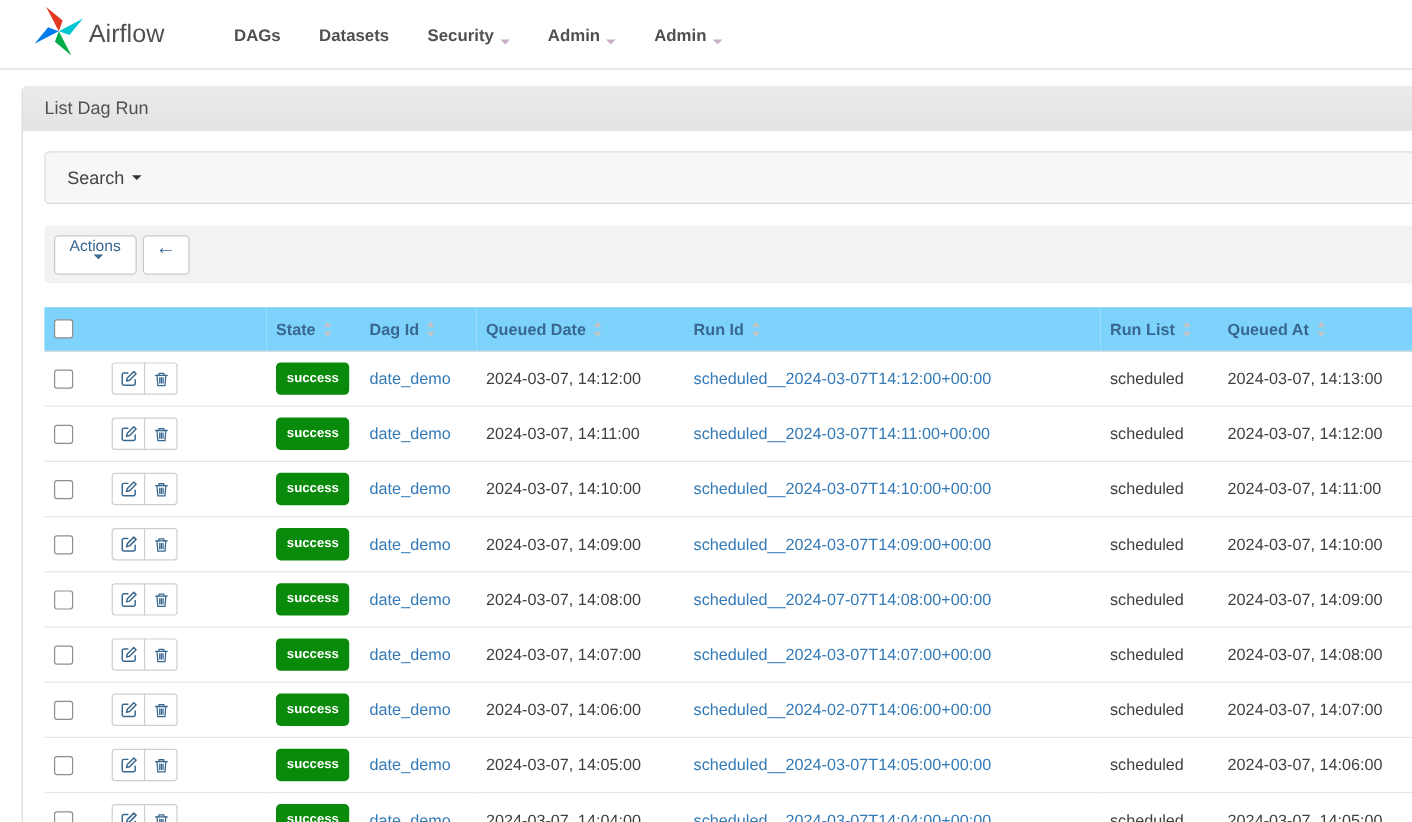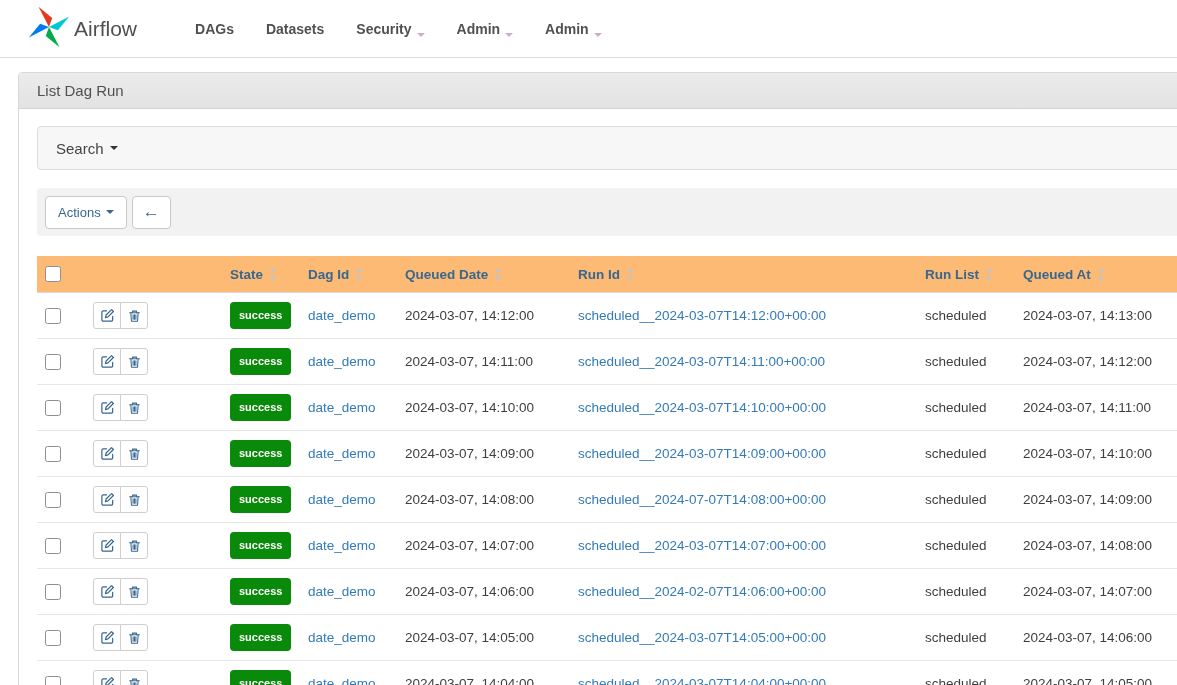--- a/index.html
+++ b/index.html
@@ -118,20 +118,21 @@
     border: 1px solid #c9c9c9;
     border-radius: 4px;
     color: var(--accent);
     font-size: 13px;
     font-family: inherit;
     height: 33px;
     padding: 0 12px;
     cursor: pointer;
     display: inline-flex;
     align-items: center;
+    flex-direction: column;
   }
   .btn + .btn { margin-left: 5px; }
   .btn-caret {
     display: inline-block;
     width: 0; height: 0;
     margin-left: 5px;
     border-left: 4px solid transparent;
     border-right: 4px solid transparent;
     border-top: 4px solid var(--accent);
   }
@@ -139,21 +140,21 @@
 
   
   .table-wrap { margin-top: 20px; }
   table {
     border-collapse: collapse;
     table-layout: fixed;
     width: 1178px;
     font-size: 13.5px;
   }
   thead th {
-    background: #fdba74;
+    background: #7dd3fc;
     text-align: left;
     padding: 10px 8px;
     border-bottom: 1px solid #d9d9d9;
     font-weight: bold;
   }
   th .th-link {
     color: var(--accent);
     text-decoration: none;
     cursor: pointer;
     display: inline-flex;

